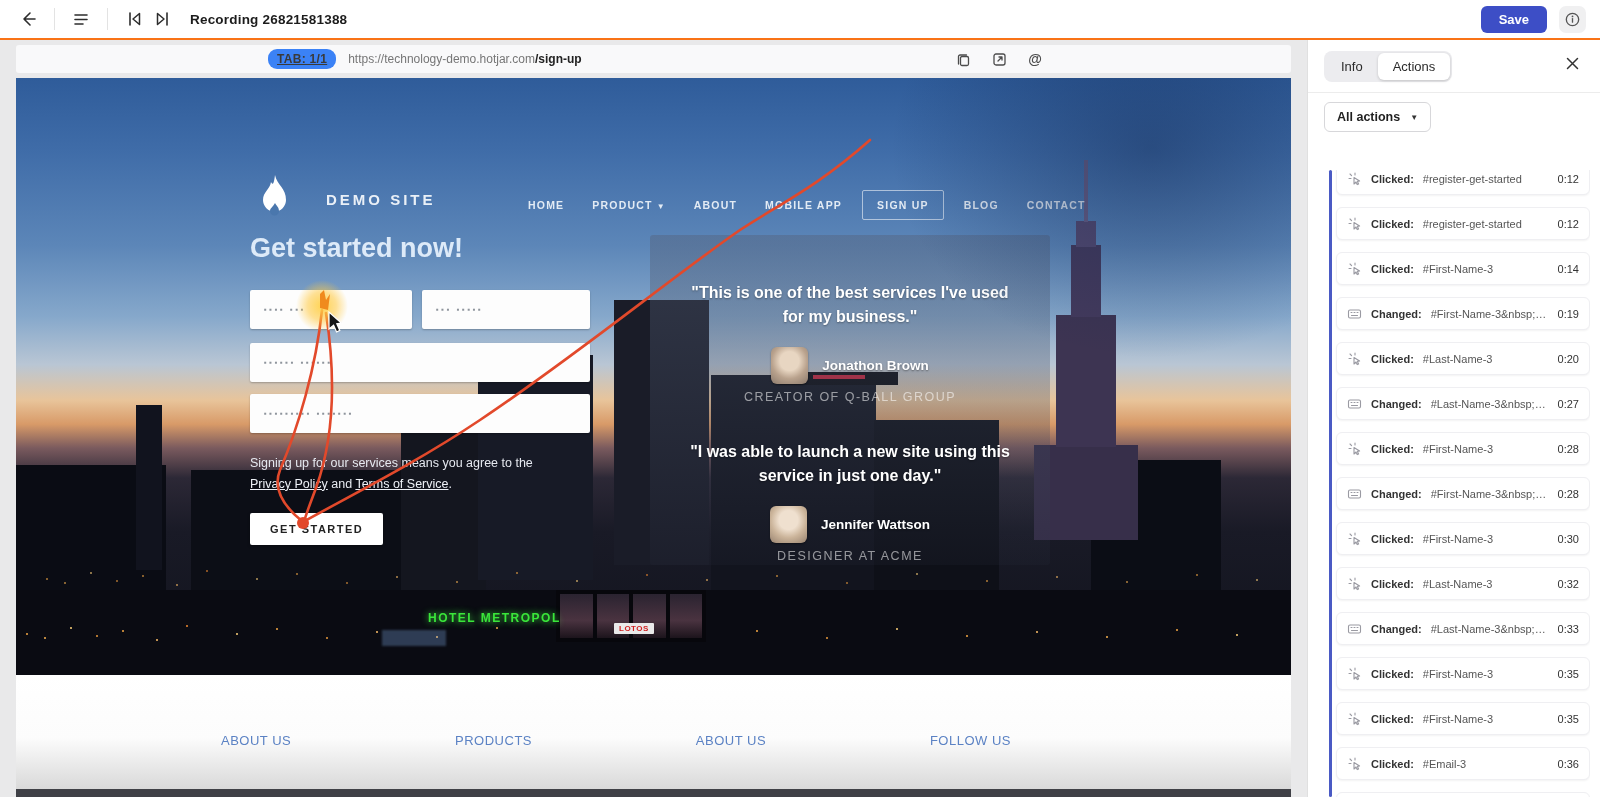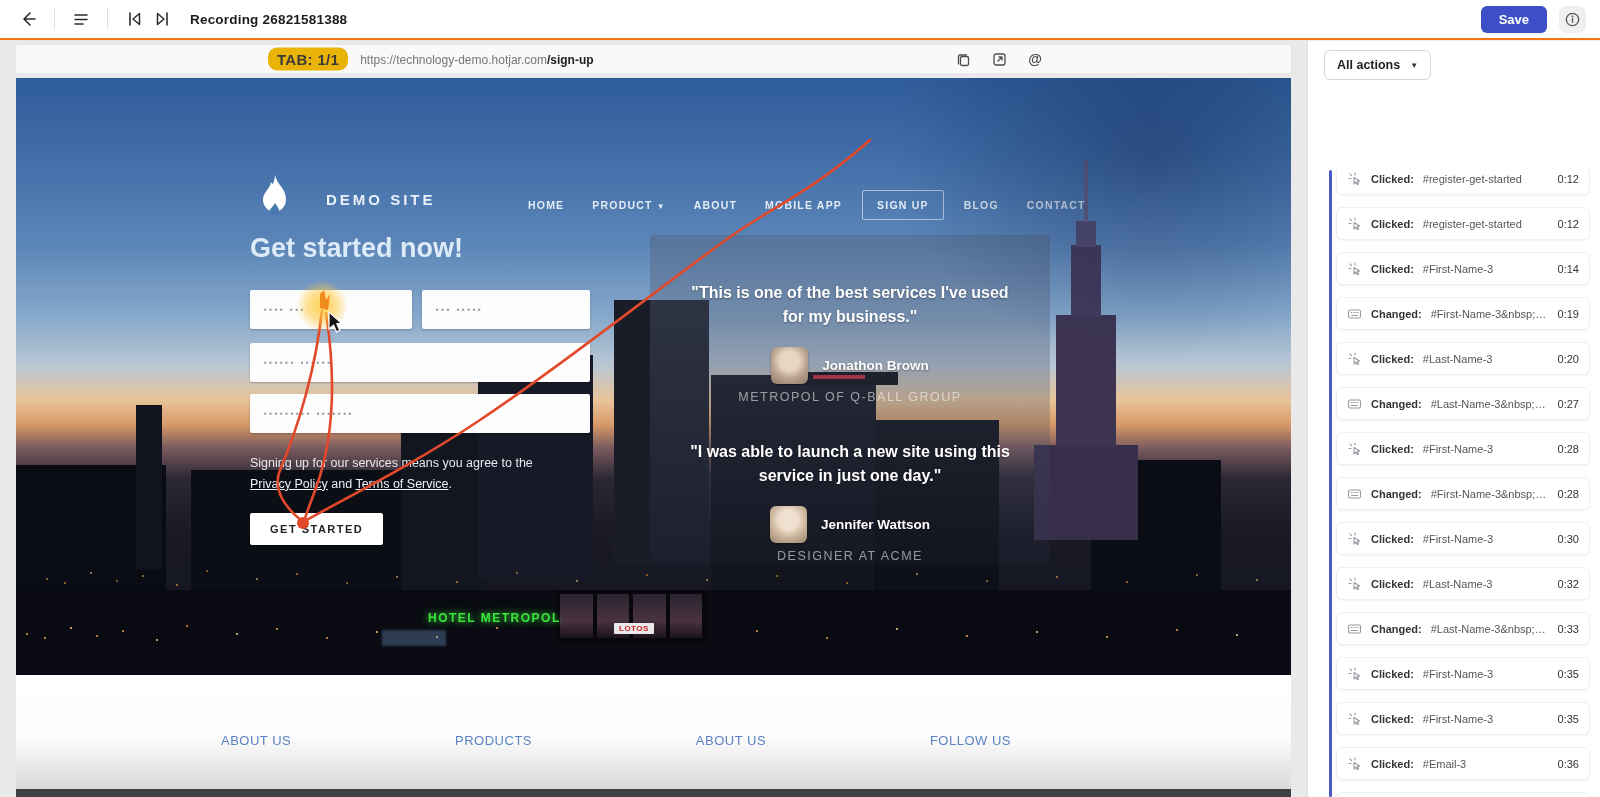--- a/index.html
+++ b/index.html
@@ -18,22 +18,22 @@
     border-radius:6px;padding:6px 18px;cursor:pointer;font-family:inherit;}
   .info-btn{width:27px;height:27px;border-radius:7px;background:#f0f0f1;border:none;cursor:pointer;
     display:flex;align-items:center;justify-content:center;color:#555;}
 
   
   .stage{position:absolute;left:0;top:40px;width:1307px;height:757px;background:#e9e9ea;}
   .urlbar{position:absolute;left:16px;top:5px;width:1275px;height:28px;background:#f9f9fa;
     border-radius:3px;}
   .tabgroup{position:absolute;left:252px;top:50%;transform:translateY(-50%);
     display:flex;align-items:center;gap:12px;white-space:nowrap;}
-  .tab-pill{background:#eab308;border-radius:9px;font-size:15px;font-weight:bold;color:#3a3a3a;
-    padding:3px 9px;letter-spacing:.3px;}
+  .tab-pill{background:#3b82f6;border-radius:9px;font-size:12px;font-weight:bold;color:#3a3a3a;
+    padding:3px 9px;letter-spacing:.3px;text-decoration:underline;}
   .url-text{font-size:12px;color:#767676;}
   .url-text b{color:#222;}
   .urlicons{position:absolute;left:938px;top:50%;transform:translateY(-50%);
     display:flex;align-items:center;gap:18px;color:#4c4c4c;}
   .urlicons .uicon{cursor:pointer;display:flex;align-items:center;justify-content:center;width:18px;height:18px;}
   .at-glyph{font-size:14px;font-weight:bold;color:#4c4c4c;}
 
   
   .viewport{position:absolute;left:16px;top:38px;width:1275px;height:719px;background:#fff;overflow:hidden;}
   .hero{position:absolute;left:0;top:0;width:1275px;height:597px;overflow:hidden;
@@ -273,21 +273,21 @@
         <a>Terms of Service</a><span>.</span>
       </div>
       <button class="cta-btn">GET STARTED</button>
 
       <div class="testi-panel">
         <div class="quote q1">"This is one of the best services I've used for my business."</div>
         <div class="person">
           <div class="avatar"></div>
           <div class="p-name">Jonathon Brown</div>
         </div>
-        <div class="p-role">METROPOL OF Q-BALL GROUP</div>
+        <div class="p-role">CREATOR OF Q-BALL GROUP</div>
         <div class="quote q2">"I was able to launch a new site using this service in just one day."</div>
         <div class="person">
           <div class="avatar" style="background:radial-gradient(circle at 50% 38%,#efe0cf 0 32%,#cbb49a 60%,#97826f 100%);"></div>
           <div class="p-name">Jennifer Wattson</div>
         </div>
         <div class="p-role">DESIGNER AT ACME</div>
       </div>
     </div>
 
     <div class="site-footer">
@@ -315,20 +315,31 @@
       <circle cx="306" cy="228" r="26" fill="url(#halo)"></circle>
       <path d="M304 216 l4 -4 l2 10 l4 -6 l-2 16 l-8 -2 Z" fill="#f08a1d"></path>
       <g transform="translate(313,234)">
         <path d="M0 0 L0 17 L4.6 13.2 L7.6 20 L10.8 18.4 L7.8 11.8 L12.6 11.2 Z" fill="#151515" stroke="#ffffff" stroke-width="1.2"></path>
       </g>
     </svg>
   </div>
 </div>
 
 <div class="panel">
+  <div class="panel-header">
+    <div class="seg">
+      <button class="seg-btn">Info</button>
+      <button class="seg-btn active">Actions</button>
+    </div>
+    <button class="panel-close">
+      <svg width="15" height="15" viewBox="0 0 15 15">
+          <path d="M2.5 2.5 L12.5 12.5 M12.5 2.5 L2.5 12.5" stroke="#333" stroke-width="1.5" stroke-linecap="round"></path>
+        </svg>
+    </button>
+  </div>
   <div class="panel-divider"></div>
   <button class="filter-btn">
     <span>All actions</span>
     <span class="caret">▼</span>
   </button>
   <div class="actions-wrap">
     <div class="timeline-line"></div>
     <div class="actions-list">
         <div class="action-row">
     <span class="a-icon">

